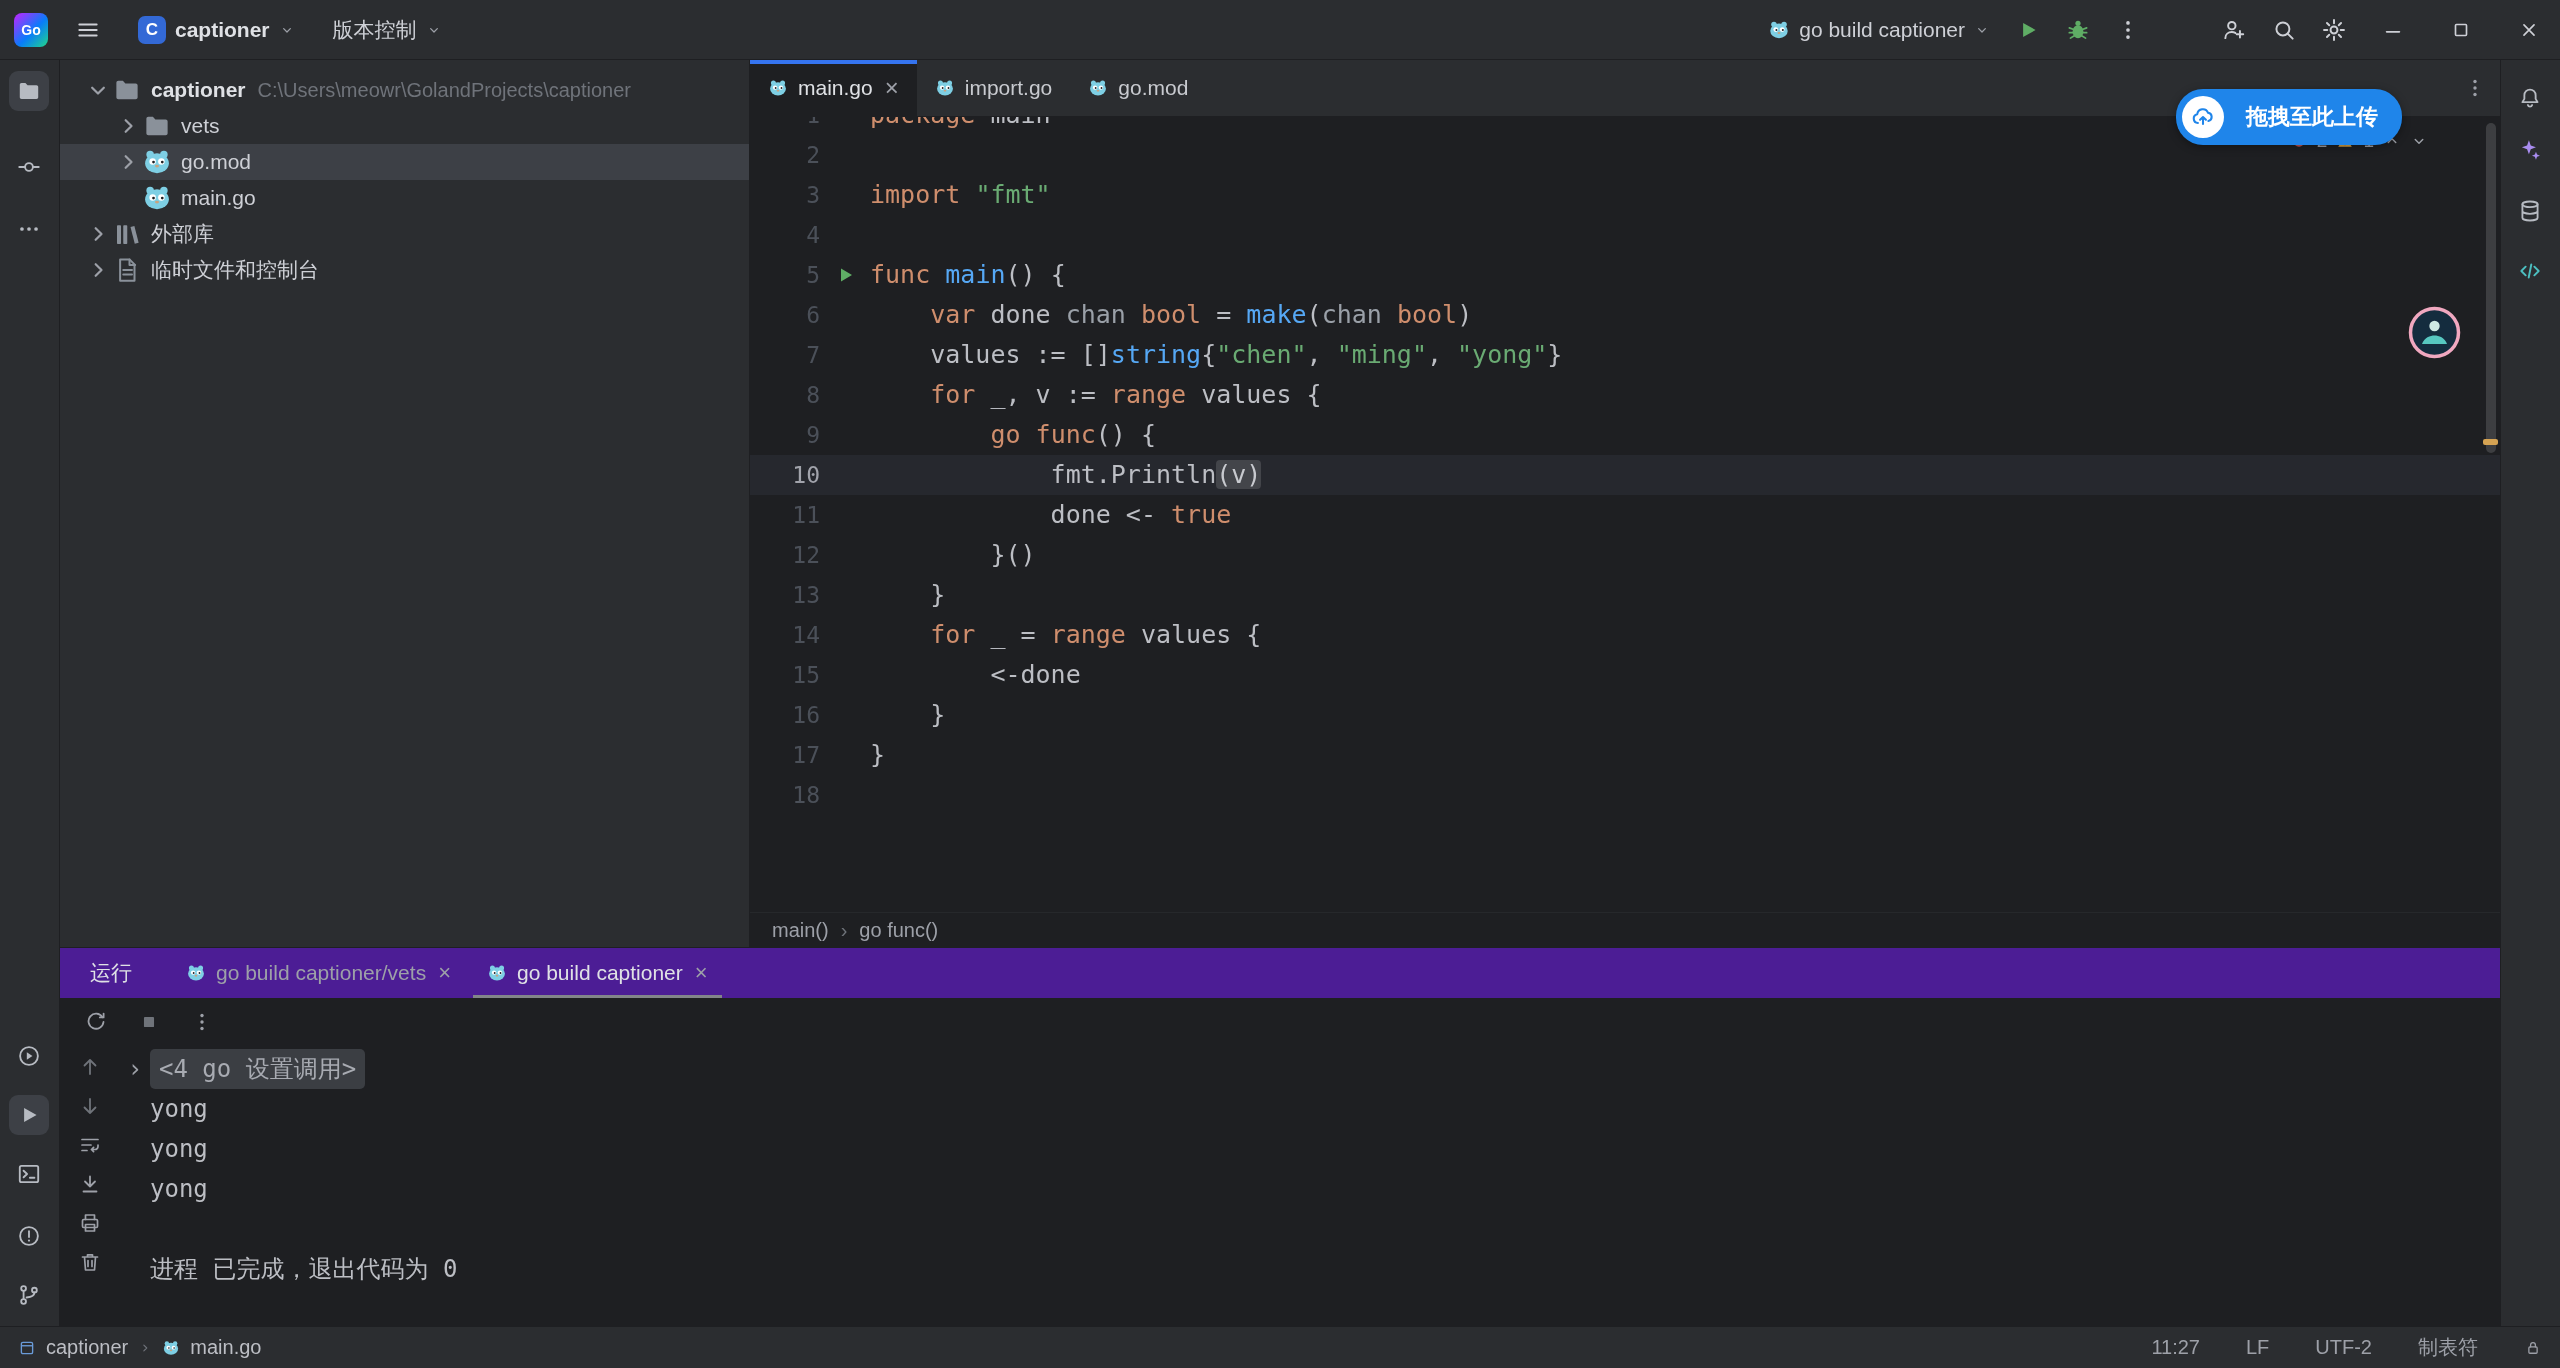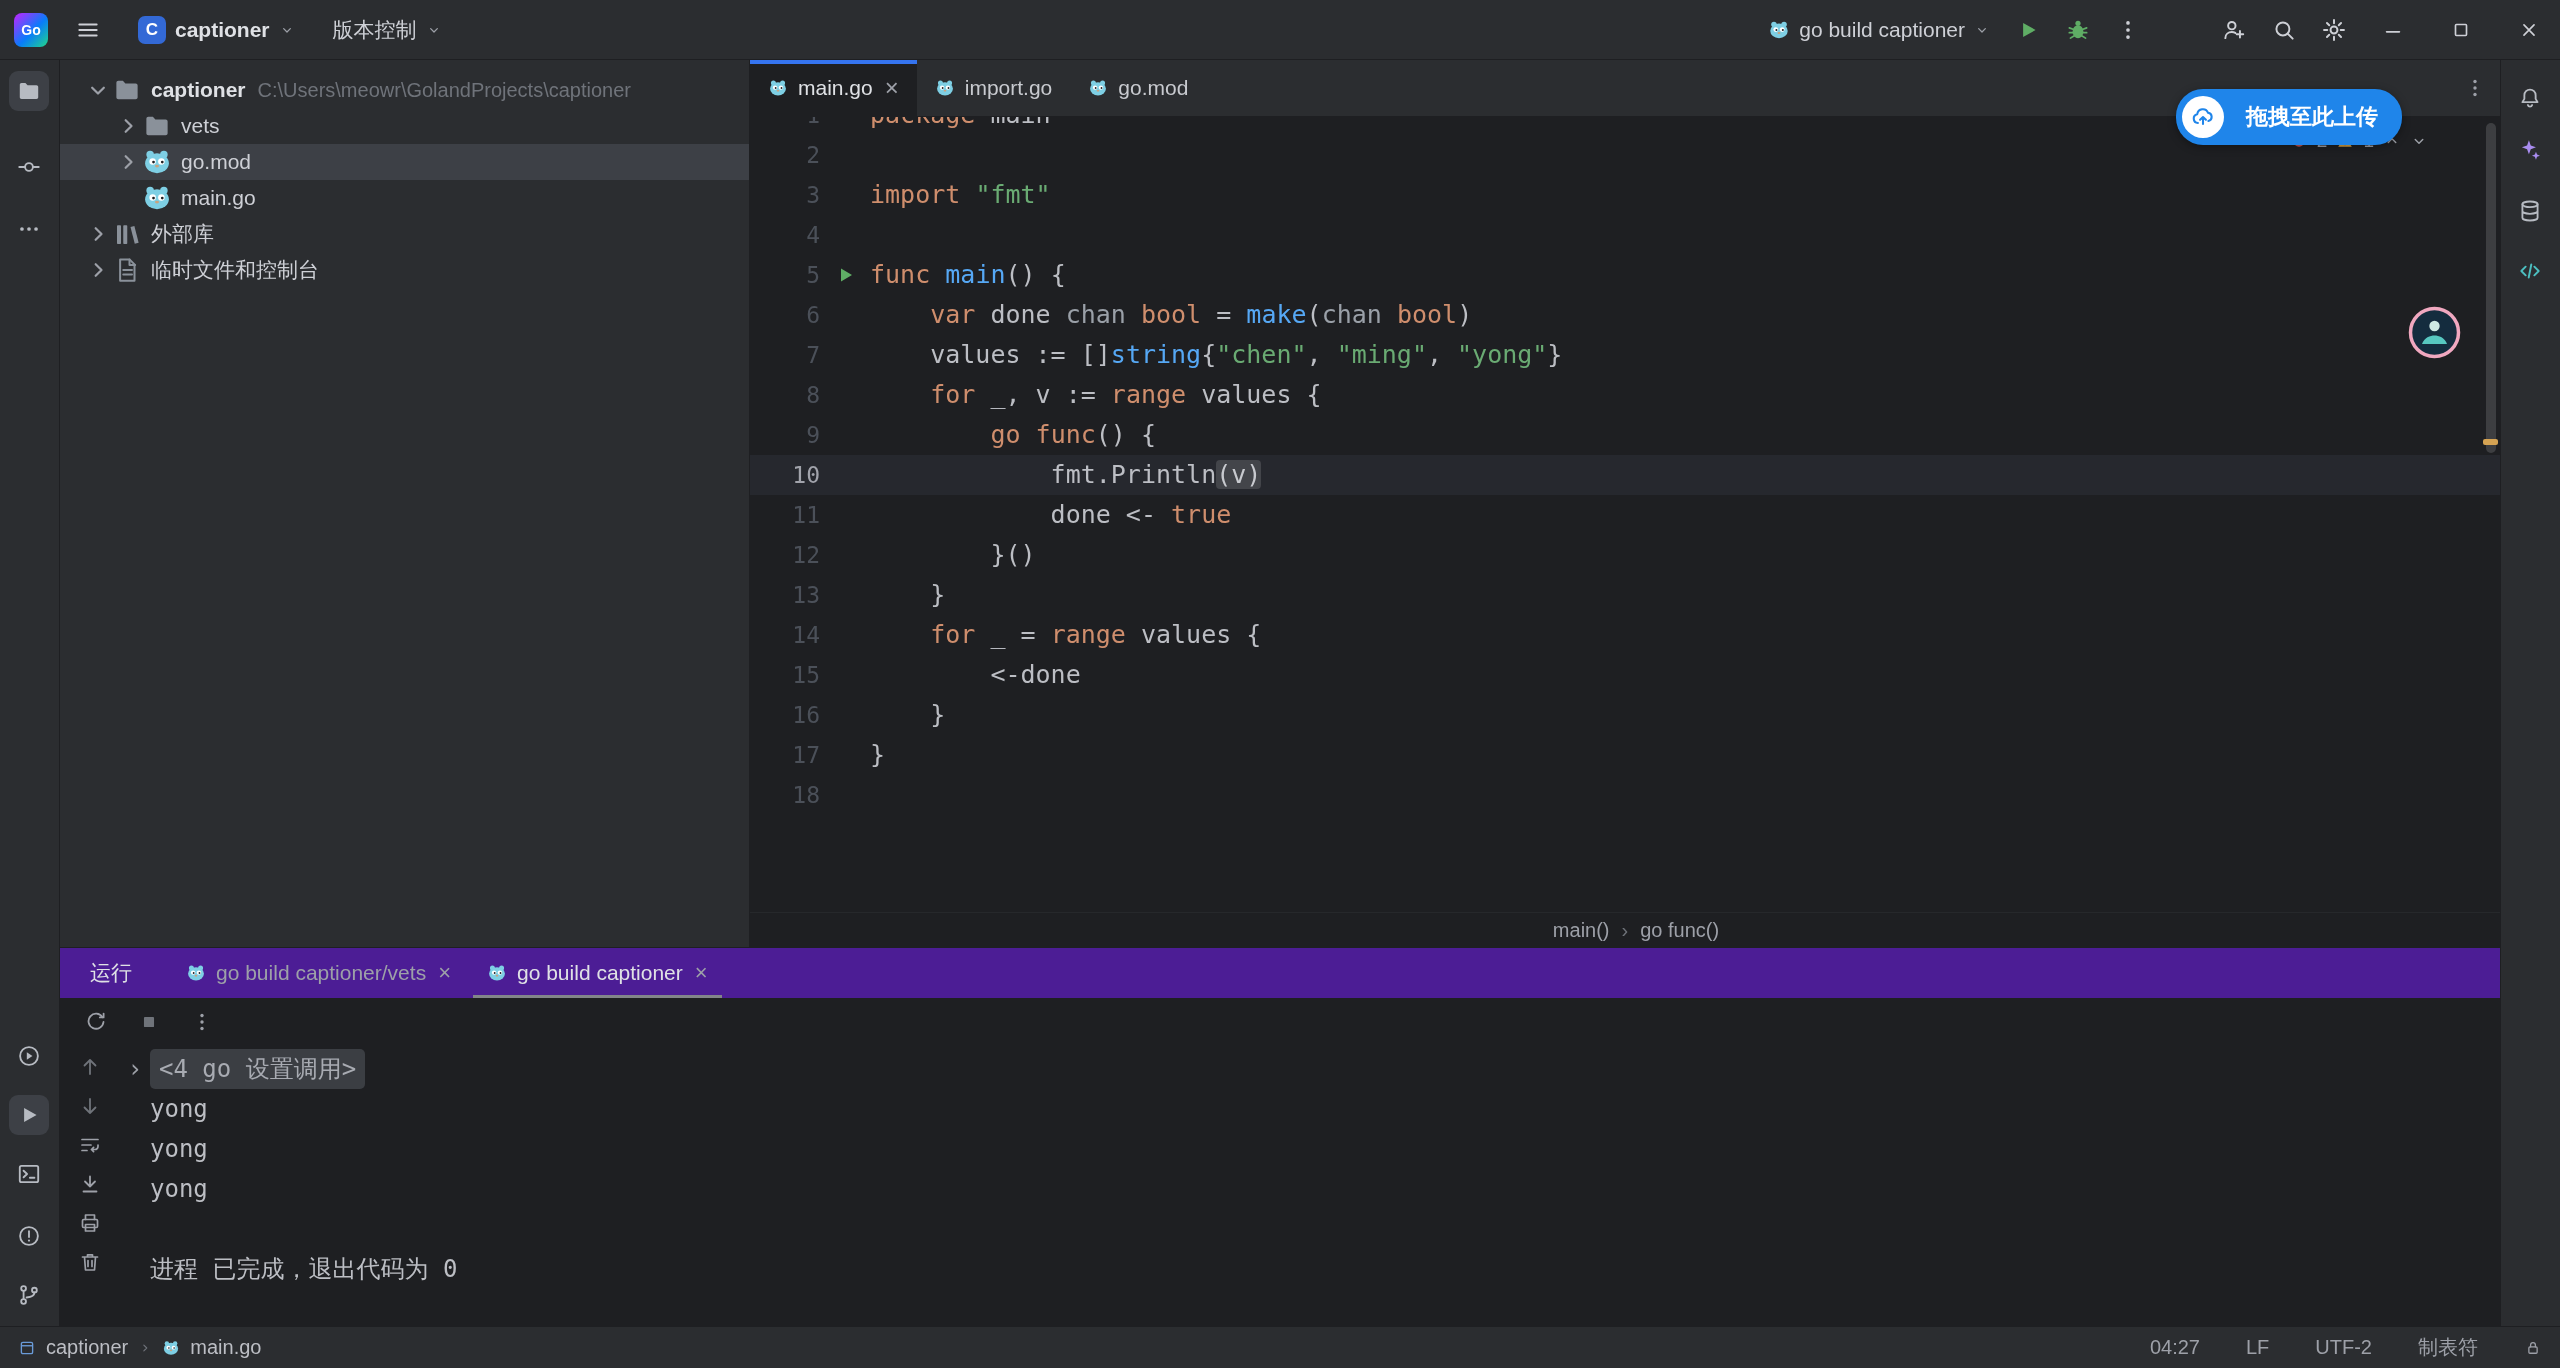--- a/index.html
+++ b/index.html
@@ -75,21 +75,21 @@
   .code-row.current .gutter{color:#a1a3ab;}
   .run-arrow{position:absolute;right:12px;top:8px;width:24px;height:24px;}
   .code-text{margin:0;font:25px/40px "DejaVu Sans Mono",monospace;white-space:pre;color:#bcbec4;}
   .tk-kw{color:#cf8e6d}.tk-str{color:#6aab73}.tk-fn{color:#56a8f5}.tk-pl{color:#bcbec4}.tk-dim{color:#9aa0a8}
   .tk-brace{color:#c8cacf;background:#43454a;border-radius:4px;}
   #scroll-thumb{position:absolute;right:4px;top:6px;width:10px;height:330px;border-radius:5px;background:rgba(255,255,255,.14);}
   #stripe-mark{position:absolute;right:2px;top:322px;width:15px;height:6px;border-radius:2px;background:#d5a353;}
   #inspections{position:absolute;top:70px;right:72px;display:flex;align-items:center;gap:9px;
                font-size:19px;color:#9da0a8;}
   #breadcrumbs{height:34px;flex:none;border-top:1px solid #26282b;display:flex;align-items:center;
-               gap:12px;padding-left:22px;font-size:20px;color:#9da0a8;justify-content:center;}
+               gap:12px;padding-left:22px;font-size:20px;color:#9da0a8;}
   .crumb-sep{color:#6f737a;}
 
   
   #run-panel{height:379px;flex:none;display:flex;flex-direction:column;background:#1e1f22;}
   #run-header{height:52px;flex:none;background:#4c1d95;border-top:1px solid #1e1f22;border-bottom:1px solid #1e1f22;
               display:flex;align-items:stretch;padding-left:30px;box-sizing:border-box;}
   #run-title{display:flex;align-items:center;font-size:21px;color:#dfe1e5;margin-right:36px;}
   #run-tabs{display:flex;align-items:stretch;justify-content:space-between;}
   .run-tab{display:flex;align-items:center;gap:10px;padding:0 18px;font-size:21px;color:#9da0a8;position:relative;}
   .run-tab.active{color:#dfe1e5;}
@@ -752,21 +752,21 @@
             <circle cx="8.5" cy="11.5" r="2.6" fill="#fff"></circle>
             <circle cx="15.5" cy="11.5" r="2.6" fill="#fff"></circle>
             <circle cx="9.2" cy="12" r="1.1" fill="#1e1f22"></circle>
             <circle cx="16.2" cy="12" r="1.1" fill="#1e1f22"></circle>
             <ellipse cx="12" cy="15.2" rx="1.6" ry="1.1" fill="#c9a27e"></ellipse>
           </svg>
         </span>
         <span class="st-item">main.go</span>
       </div>
     <div id="status-right">
-        <span class="st-item">04:27</span>
+        <span class="st-item">11:27</span>
         <span class="st-item">LF</span>
         <span class="st-item">UTF-2</span>
         <span class="st-item">制表符</span>
         <span class="icon i18" style="color: rgb(157, 160, 168);">
           <svg viewBox="0 0 24 24">
             <rect x="6.5" y="10.5" width="11" height="8.5" rx="1.4" stroke="currentColor" fill="none" stroke-linecap="round" stroke-linejoin="round" stroke-width="1.7"></rect>
             <path d="M8.8 10.5V8a3.2 3.2 0 0 1 6.4 0v2.5" stroke="currentColor" fill="none" stroke-linecap="round" stroke-linejoin="round" stroke-width="1.7"></path>
           </svg>
         </span>
       </div>

